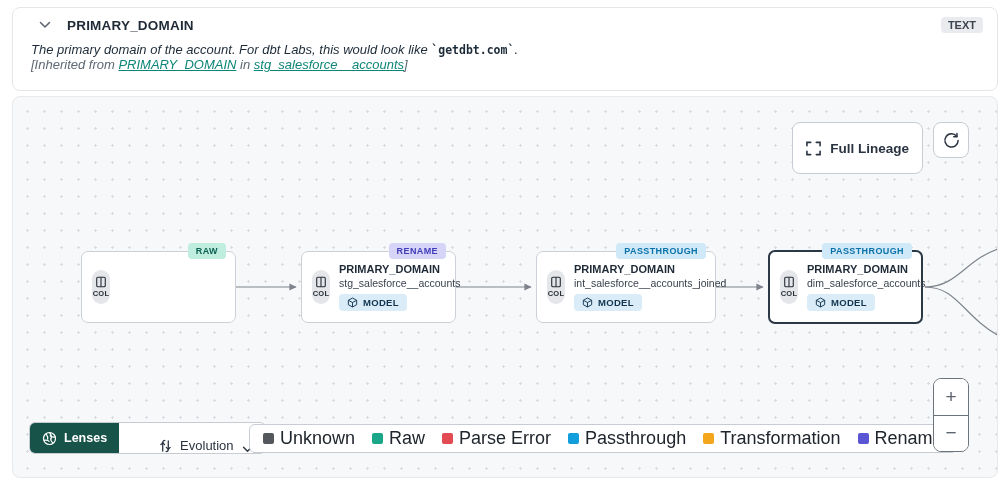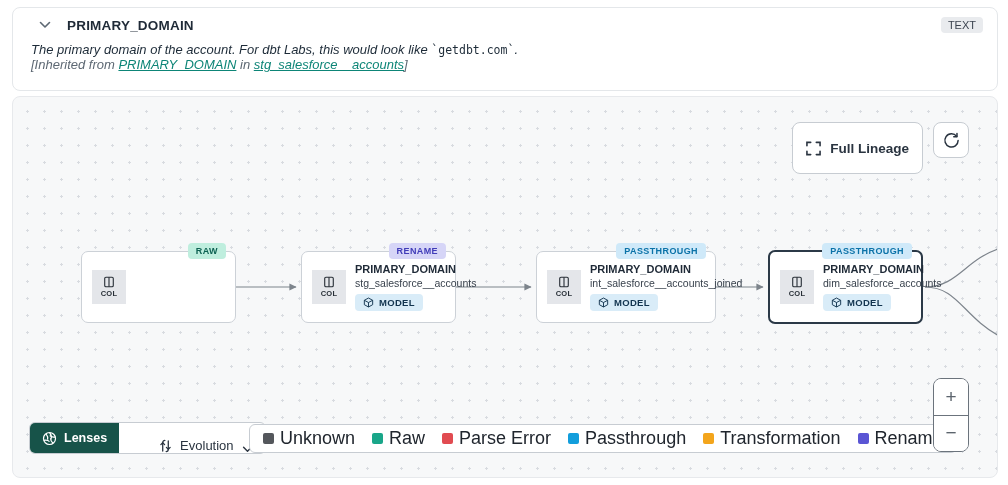--- a/index.html
+++ b/index.html
@@ -9,25 +9,25 @@
   
   .header-card{
     position:absolute; left:12px; top:7px; width:986px; height:84px;
     background:#fff; border:1px solid #e4e7ea; border-radius:8px;
     padding:9px 14px 8px 18px;
   }
   .title-row{ display:flex; align-items:center; }
   .chev-btn{ margin-left:8px; margin-right:16px; display:flex; align-items:center; cursor:pointer; }
   .page-title{ font-size:13.5px; font-weight:700; color:#1f2a37; letter-spacing:.2px; }
   .spacer{ flex:1; }
-  .type-badge{ background:#e9ebee; color:#3c4450; font-size:11px; font-weight:400;
+  .type-badge{ background:#e9ebee; color:#3c4450; font-size:11px; font-weight:700;
                padding:2px 7px; border-radius:4px; }
   .desc-row{ margin-top:9px; font-size:13px; font-style:italic; color:#1d2b38; }
   .desc-row code{ font-family:"DejaVu Sans Mono","Liberation Mono",monospace;
-                  font-style:normal; font-weight:400; font-size:11.5px; color:#1d2b38; }
+                  font-style:normal; font-weight:700; font-size:11.5px; color:#1d2b38; }
   .inherit-row{ font-size:13px; font-style:italic; color:#5d6873; }
   .inherit-row a{ color:#0d8577; text-decoration:underline; cursor:pointer; }
 
   
   .canvas{
     position:absolute; left:12px; top:96px; width:986px; height:382px;
     background-color:#f7f8f9; border:1px solid #e7e9ec; border-radius:8px;
     background-image:radial-gradient(#d8dbe0 1px, transparent 1.3px);
     background-size:17px 17px; background-position:6px 6px; overflow:hidden;
   }
@@ -52,21 +52,21 @@
   
   .node{ position:absolute; background:#fff; border:1px solid #ccd1d7; border-radius:7px;
          height:72px; display:flex; align-items:center; padding:0 10px; gap:9px;
          cursor:pointer; }
   .node.selected{ border:2px solid #2b3947; }
   .node-badge{ position:absolute; top:-9px; right:9px; font-size:9px; font-weight:700;
          letter-spacing:.4px; padding:3px 8px; border-radius:4px; }
   .badge-raw{ background:#bfeede; color:#0d6152; }
   .badge-rename{ background:#d6d5f7; color:#403cb8; }
   .badge-pass{ background:#cfe9f9; color:#0b72a8; }
-  .col-chip{ width:34px; height:34px; background:#e4e6ea; border-radius:0; flex:0 0 auto;
+  .col-chip{ width:18px; height:34px; background:#e4e6ea; border-radius:11px; flex:0 0 auto;
          display:flex; flex-direction:column; align-items:center; justify-content:center;
          color:#272e36; }
   .col-chip .col-txt{ font-size:7.5px; font-weight:700; letter-spacing:.3px; margin-top:1px; }
   .node-body{ display:flex; flex-direction:column; align-items:flex-start; }
   .node-title{ font-size:11px; font-weight:700; color:#1f2a37; }
   .node-sub{ font-size:10.5px; color:#39424d; margin-top:2px; }
   .res-badge{ margin-top:5px; display:flex; align-items:center; gap:5px;
          font-size:9.5px; font-weight:700; letter-spacing:.3px;
          padding:3px 8px; border-radius:4px; }
   .res-source{ background:#c5f1e2; color:#123f33; }

